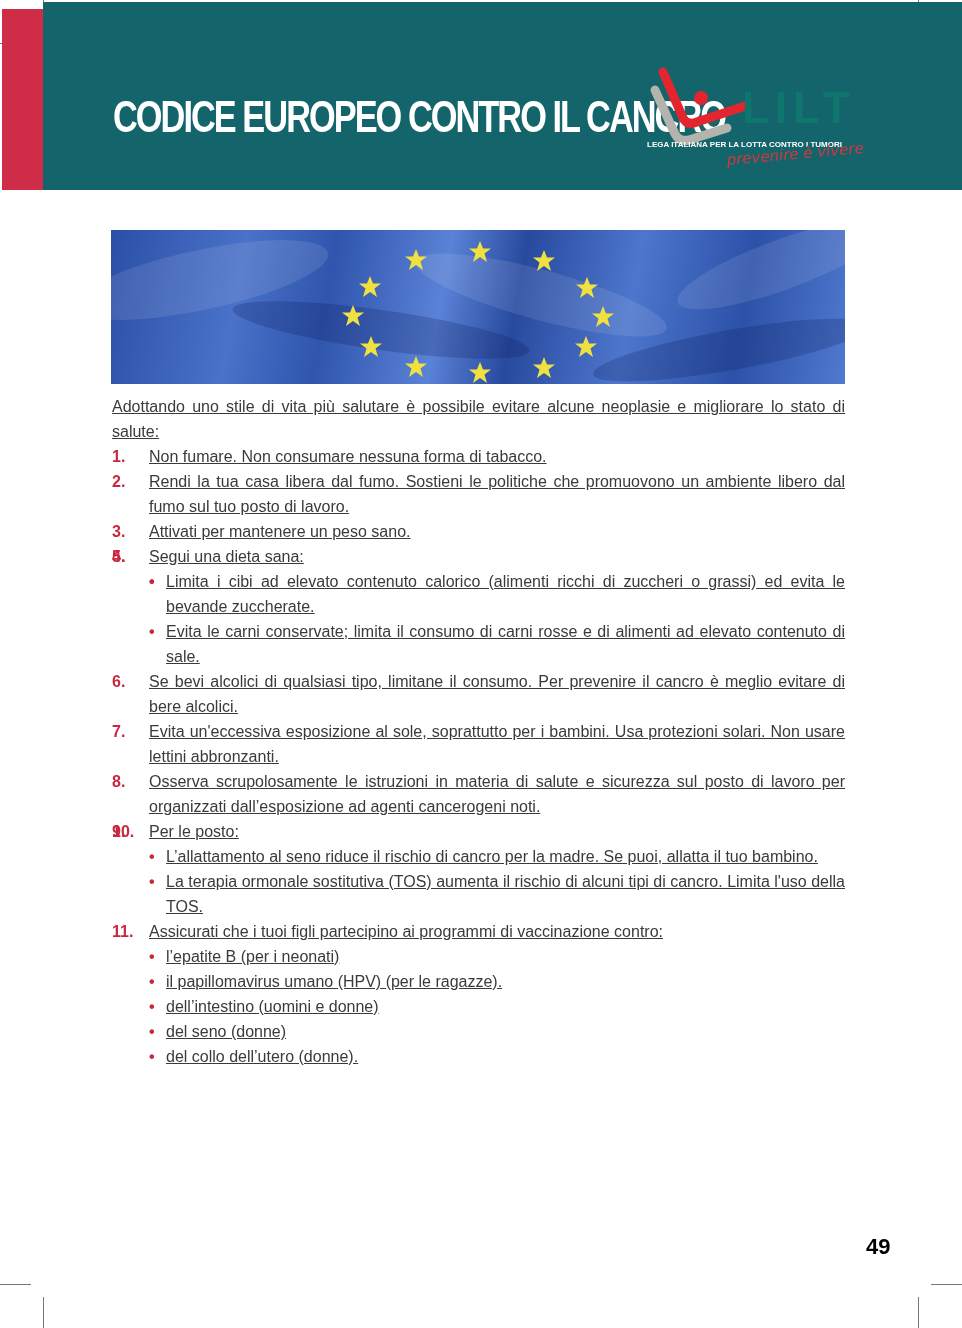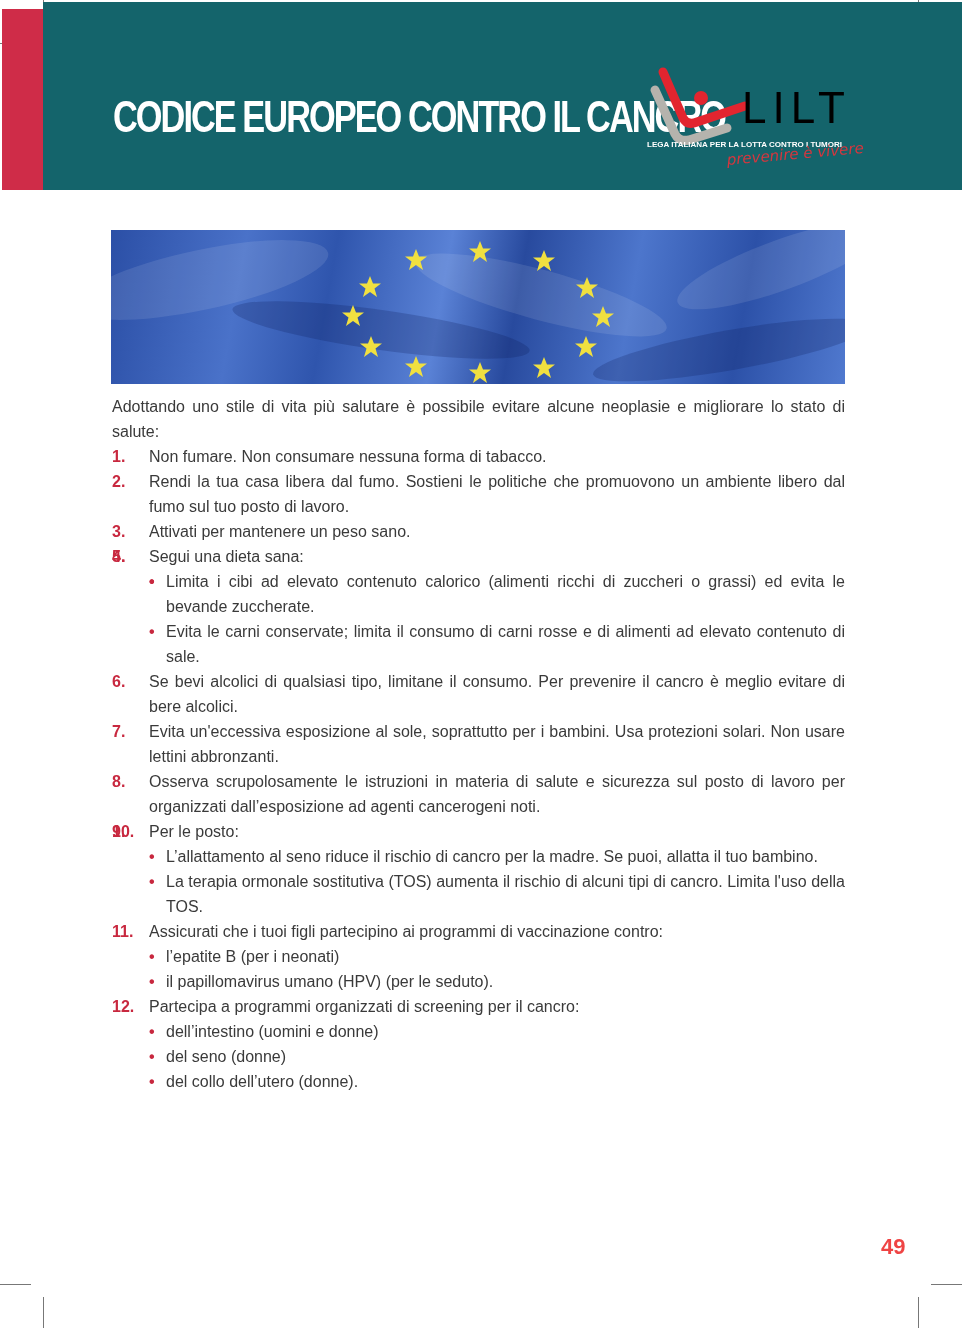--- a/index.html
+++ b/index.html
@@ -4,36 +4,36 @@
 <style>
   html, body { margin:0; padding:0; }
   body { width:962px; height:1328px; position:relative; background:#ffffff; overflow:hidden;
          font-family:"Liberation Sans", sans-serif; color:#3a3a3a; }
   .header { position:absolute; left:43px; top:2px; width:919px; height:188px; background:#14646b; }
   .redbar { position:absolute; left:2px; top:9px; width:41px; height:181px; background:#cf2c48; }
   .title { position:absolute; left:113px; top:92px; color:#fff; font-family:"Liberation Sans", sans-serif;
            font-weight:bold; font-size:44px; letter-spacing:-2.5px; transform:scaleX(0.78); transform-origin:left top;
            white-space:nowrap; line-height:50px; }
   .logo { position:absolute; left:645px; top:62px; width:230px; height:120px; }
-  .logo-lilt { position:absolute; left:742px; top:86px; color:#000000; font-weight:normal; font-size:44px; letter-spacing:6px; line-height:44px; }
+  .logo-lilt { position:absolute; left:742px; top:86px; color:#0f766e; font-weight:bold; font-size:44px; letter-spacing:6px; line-height:44px; }
   .logo-sub { position:absolute; left:647px; top:140px; color:#fff; font-size:8px; font-weight:bold; white-space:nowrap; }
   .logo-slogan { position:absolute; left:726px; top:151px; color:#d6363e; font-size:15px; font-style:italic; font-family:"DejaVu Sans", sans-serif;
                  transform:rotate(-5deg); transform-origin:left top; white-space:nowrap; }
   .crop { position:absolute; background:#777; }
   .flag { position:absolute; left:111px; top:230px; width:734px; height:154px; overflow:hidden;
           background:linear-gradient(100deg,#2b4fa6 0%,#4a72c9 18%,#2f55ad 30%,#5a82d6 45%,#284a9e 55%,#4d76cc 70%,#2c51a8 85%,#5079cf 100%); }
   .flag .fold { position:absolute; border-radius:50%; background:rgba(255,255,255,0.10); }
   .flag .foldd { position:absolute; border-radius:50%; background:rgba(10,25,80,0.22); }
-  .content { position:absolute; left:112px; top:394px; width:733px; font-size:16px; line-height:25px; color:#3a3a3a; }
+  .content { position:absolute; left:112px; top:394px; width:733px; font-size:16px; line-height:25px; color:#3a3a3a;text-decoration:underline; }
   .intro { text-align:justify; margin:0; }
   .item { position:relative; padding-left:37px; text-align:justify; }
   .num { position:absolute; left:0; top:0; color:#c8283f; font-weight:bold; }
   .sub { position:relative; padding-left:54px; text-align:justify; }
   .bullet { position:absolute; left:37px; top:0; color:#c8283f; font-weight:bold; }
-  .pagenum { position:absolute; left:866px; top:1234px; color:#ef4444; font-weight:bold; font-size:22px;margin-left:15px; }
+  .pagenum { position:absolute; left:866px; top:1234px; color:#000000; font-weight:bold; font-size:22px; }
 </style>
 </head>
 <body>
 
 <div class="crop" style="left:43px;top:0;width:1px;height:30px;"></div>
 <div class="crop" style="left:0;top:43px;width:31px;height:1px;"></div>
 <div class="crop" style="left:918px;top:0;width:1px;height:30px;"></div>
 <div class="crop" style="left:931px;top:43px;width:31px;height:1px;"></div>
 <div class="crop" style="left:0;top:1284px;width:31px;height:1px;"></div>
 <div class="crop" style="left:43px;top:1297px;width:1px;height:31px;"></div>
@@ -91,21 +91,20 @@
       <div class="sub"><span class="bullet">•</span><span>Evita le carni conservate; limita il consumo di carni rosse e di alimenti ad elevato contenuto di sale.</span></div>
       <div class="item"><span class="num">6.</span><span>Se bevi alcolici di qualsiasi tipo, limitane il consumo. Per prevenire il cancro è meglio evitare di bere alcolici.</span></div>
       <div class="item"><span class="num">7.</span><span>Evita un'eccessiva esposizione al sole, soprattutto per i bambini. Usa protezioni solari. Non usare lettini abbronzanti.</span></div>
       <div class="item"><span class="num">8.</span><span>Osserva scrupolosamente le istruzioni in materia di salute e sicurezza sul posto di lavoro per organizzati dall’esposizione ad agenti cancerogeni noti.</span></div>
       <div class="item"><span class="num">9.</span></div>
       <div class="item"><span class="num">10.</span><span>Per le posto:</span></div>
       <div class="sub"><span class="bullet">•</span><span>L’allattamento al seno riduce il rischio di cancro per la madre. Se puoi, allatta il tuo bambino.</span></div>
       <div class="sub"><span class="bullet">•</span><span>La terapia ormonale sostitutiva (TOS) aumenta il rischio di alcuni tipi di cancro. Limita l'uso della TOS.</span></div>
       <div class="item"><span class="num">11.</span><span>Assicurati che i tuoi figli partecipino ai programmi di vaccinazione contro:</span></div>
       <div class="sub"><span class="bullet">•</span><span>l’epatite B (per i neonati)</span></div>
-      <div class="sub"><span class="bullet">•</span><span>il papillomavirus umano (HPV) (per le seduto).</span></div>
-      <div class="item"><span class="num">12.</span><span>Partecipa a programmi organizzati di screening per il cancro:</span></div>
+      <div class="sub"><span class="bullet">•</span><span>il papillomavirus umano (HPV) (per le ragazze).</span></div>
       <div class="sub"><span class="bullet">•</span><span>dell’intestino (uomini e donne)</span></div>
       <div class="sub"><span class="bullet">•</span><span>del seno (donne)</span></div>
       <div class="sub"><span class="bullet">•</span><span>del collo dell’utero (donne).</span></div>
     </div>
 </div>
 
 <div class="pagenum">49</div>
 
 </body></html>

